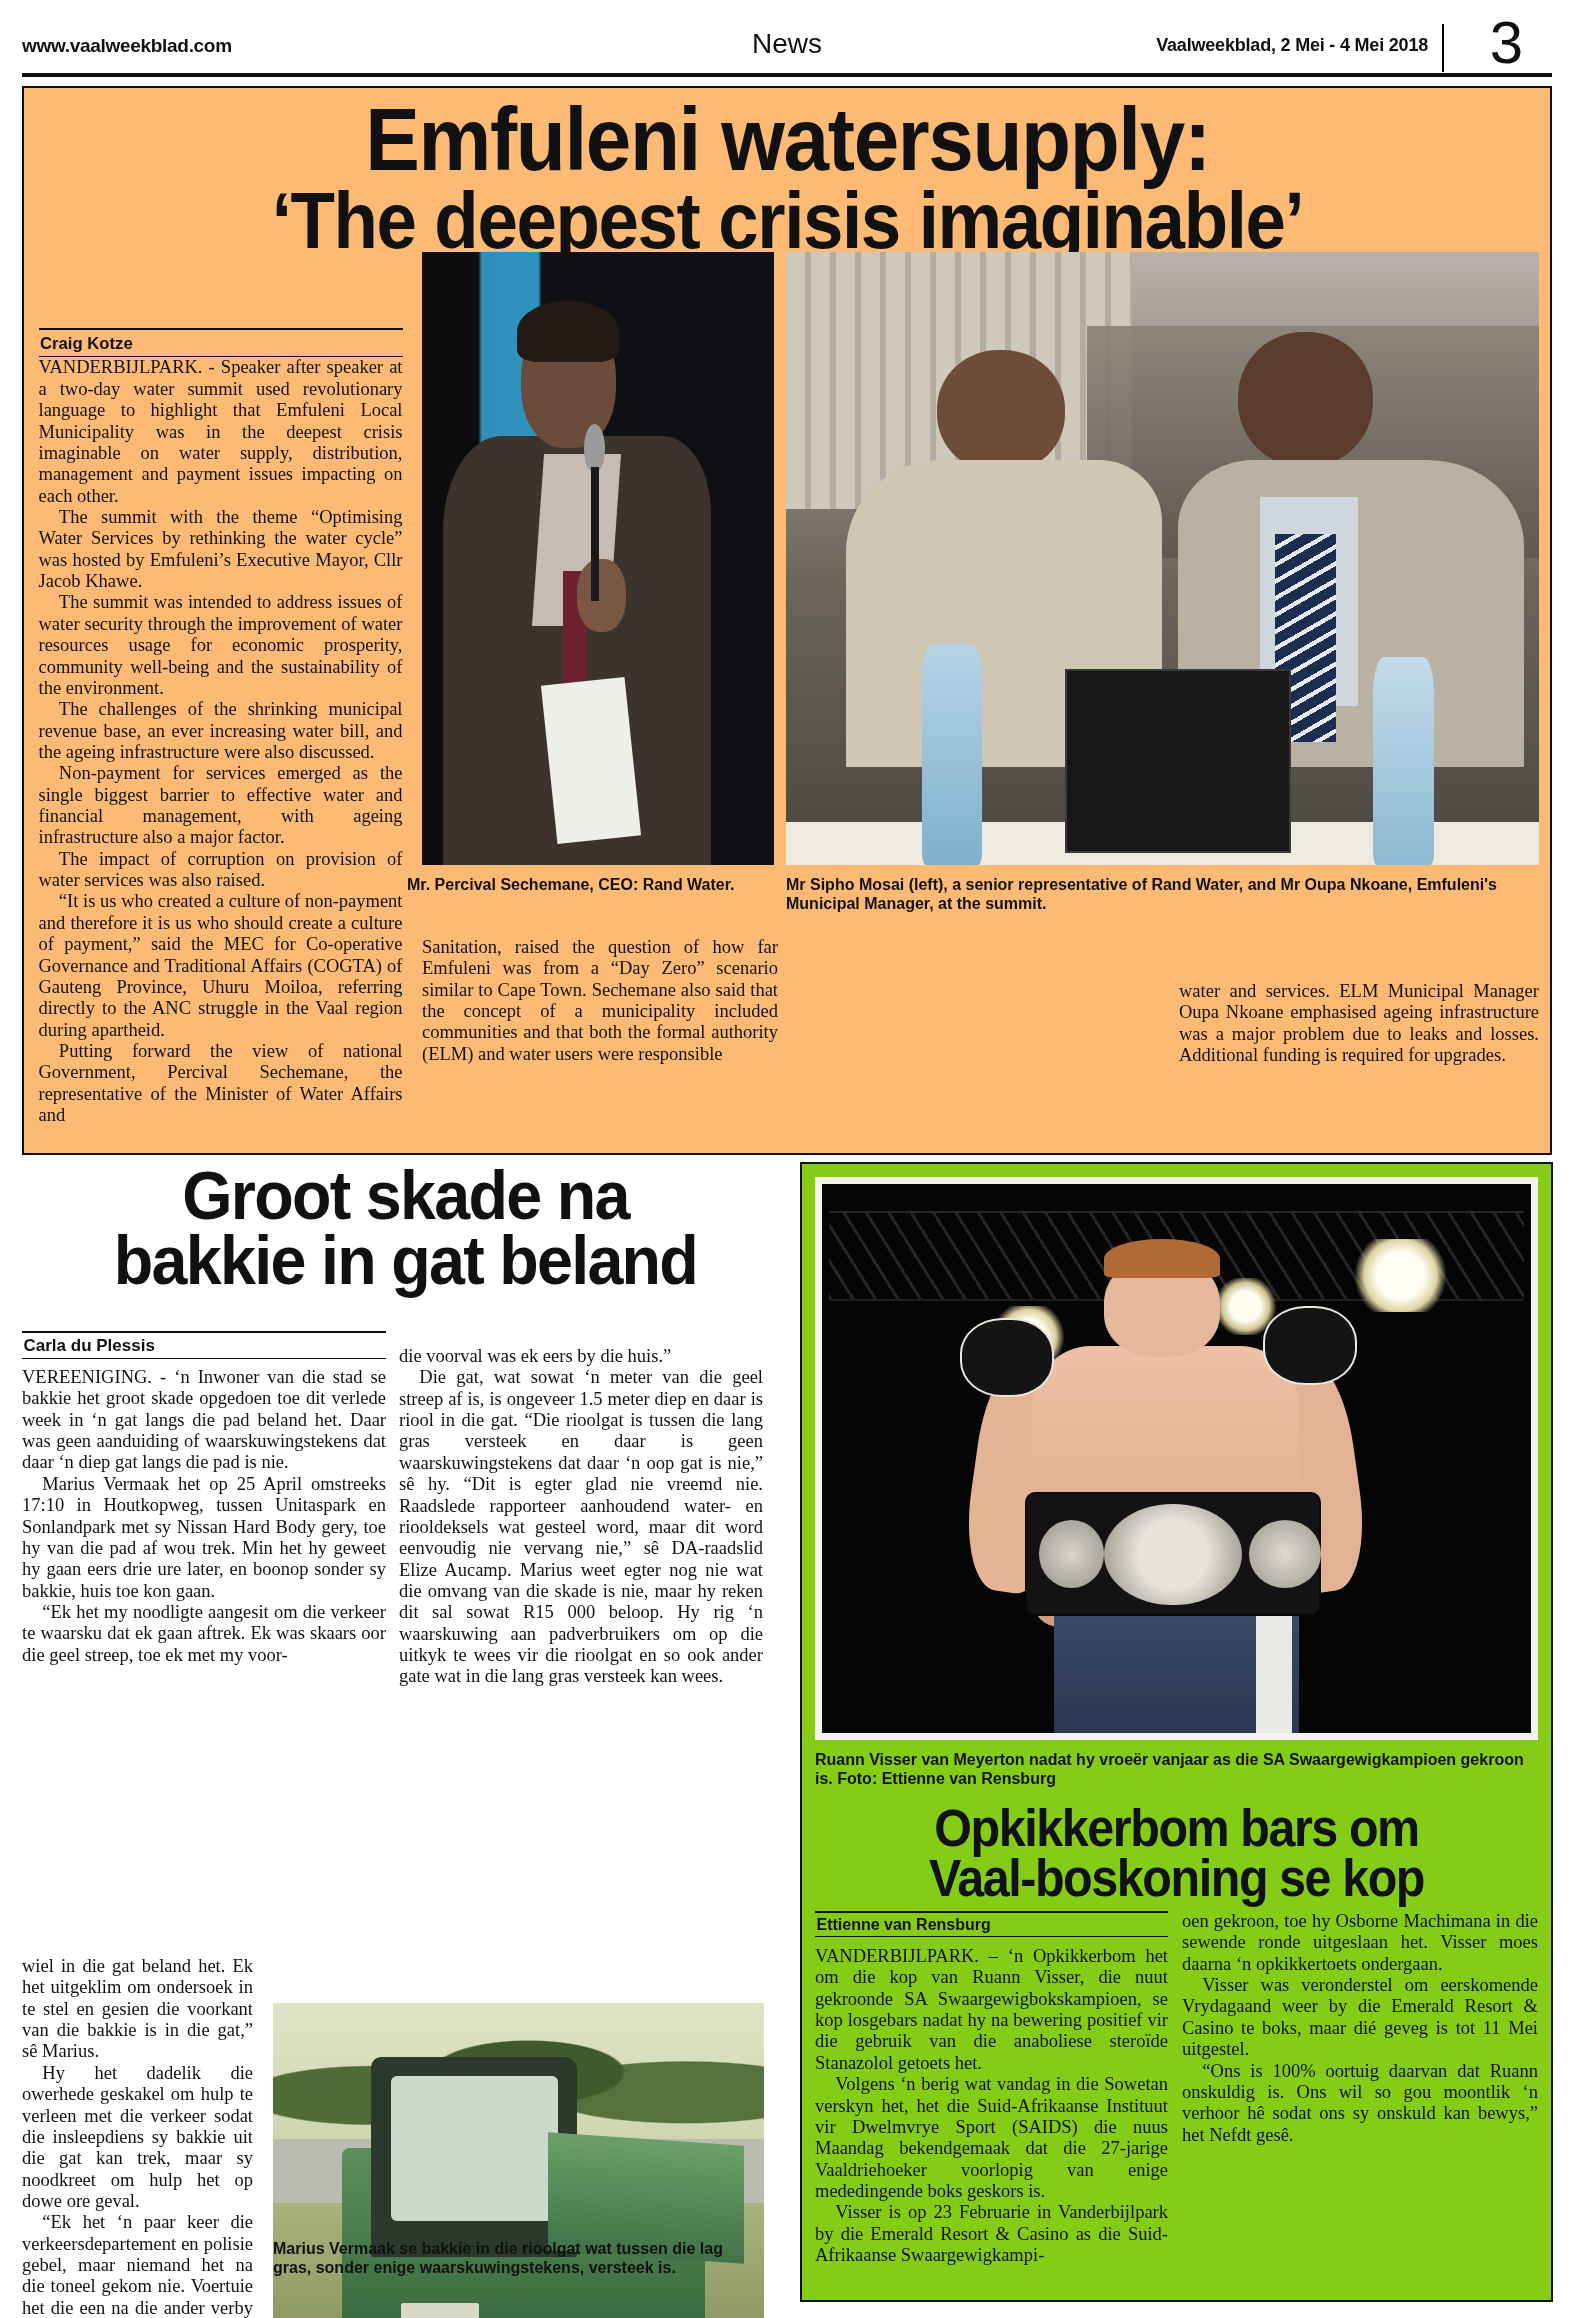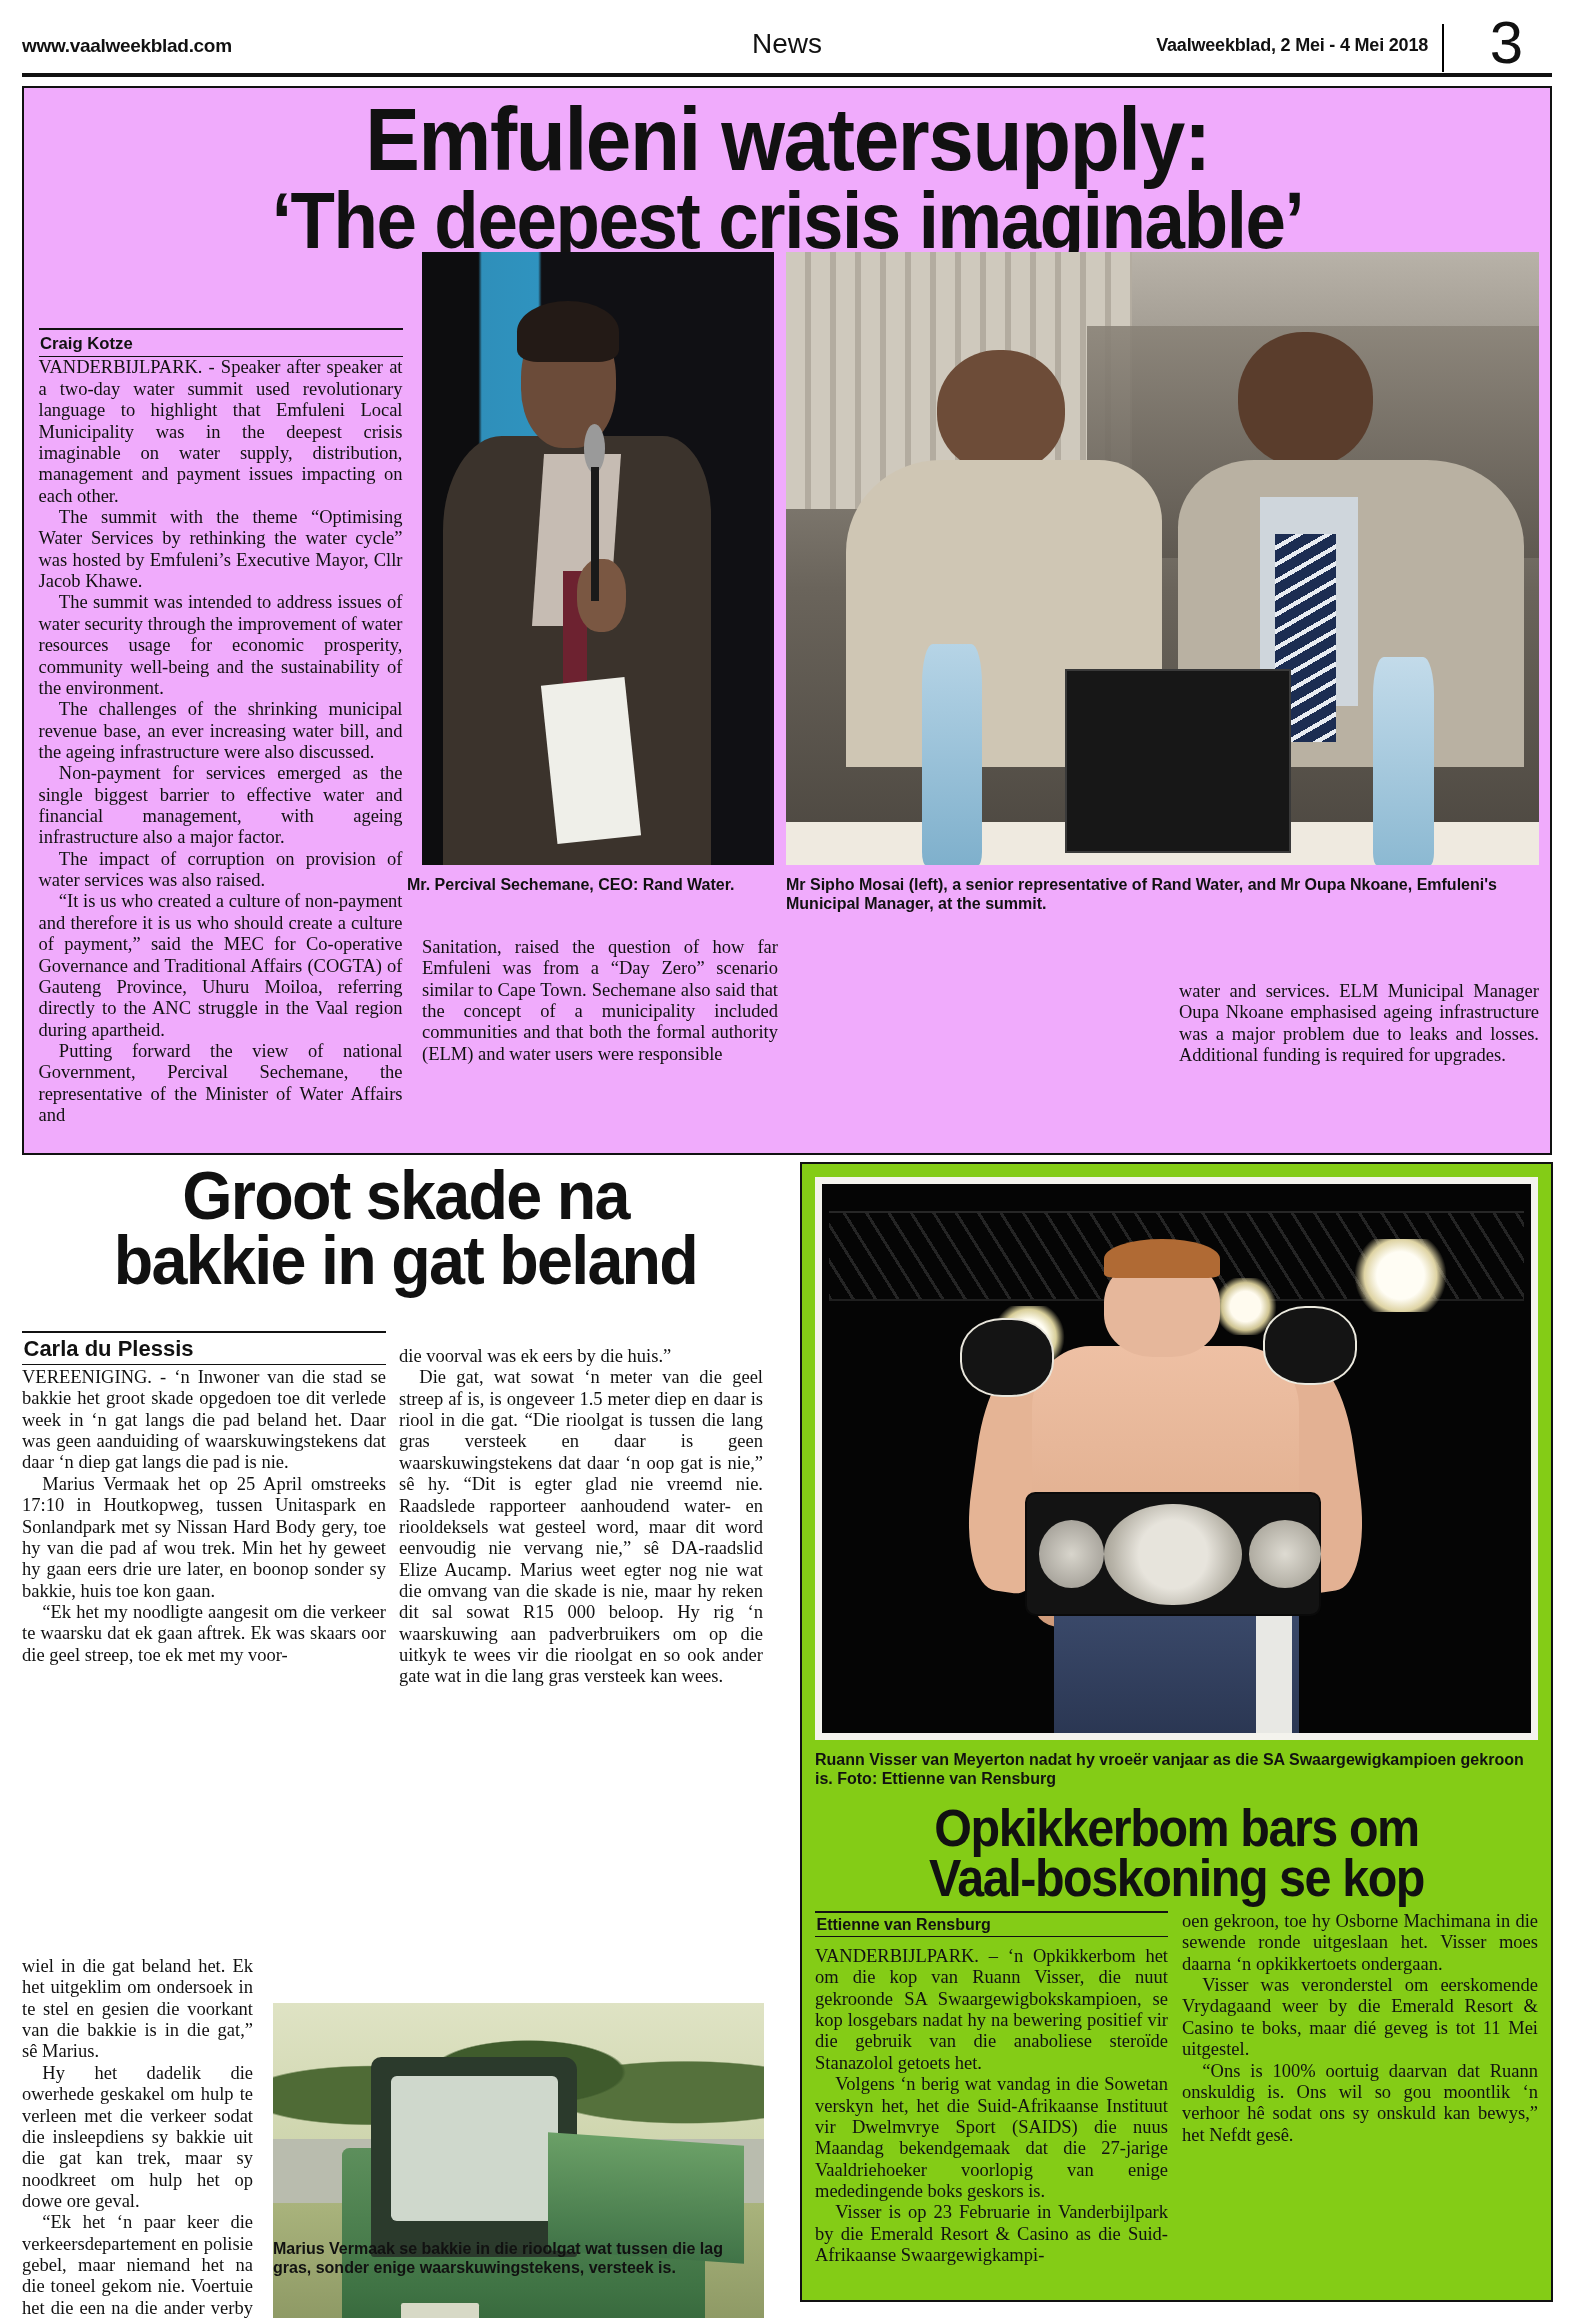--- a/index.html
+++ b/index.html
@@ -21,21 +21,21 @@
             font-family:"Liberation Sans",sans-serif; font-size:28px; font-weight:400; }
   .mh-date { position:absolute; right:124px; top:13px; font-family:"Liberation Sans",sans-serif;
             font-size:18px; font-weight:700; letter-spacing:-0.2px; }
   .mh-divider { position:absolute; right:108px; top:1.5px; width:2.2px; height:48px; background:#000; }
   .mh-pageno { position:absolute; right:29px; top:-8.7px; font-family:"Liberation Sans",sans-serif;
             font-size:60px; font-weight:400; line-height:1; }
   .mh-rule { position:absolute; left:0; right:0; top:51px; height:3.6px; background:#111; }
 
   
   .art1 { position:absolute; left:22px; top:86px; width:1530px; height:1069px;
-          border:2.2px solid #111; background:#f0abfc; padding:10.2px 14.5px 7.3px 14.5px; }
+          border:2.2px solid #111; background:#fdba74; padding:10.2px 14.5px 7.3px 14.5px; }
   .hl1 { text-align:center; font-family:"Liberation Sans",sans-serif; font-weight:700;
          line-height:0.93; letter-spacing:-1.5px; transform:scaleX(0.92); transform-origin:center top; }
   .hl1 .l1 { font-size:89px; display:block; }
   .hl1 .l2 { font-size:79px; display:block; margin-top:2.9px; }
 
   .byline-wrap { border-top:2.2px solid #111; border-bottom:1.5px solid #111; padding:3.6px 0 2.9px 1.5px;
         font-family:"Liberation Sans",sans-serif; font-weight:700; font-size:16.7px; }
 
   .col-serif { font-family:"Liberation Serif", serif; font-size:18.5px; line-height:1.155;
         text-align:justify; hyphens:auto; }
@@ -57,21 +57,21 @@
   .a1-cont-2 { position:absolute; left:777px; top:893px; width:360px; }
   .a1-cont-3 { position:absolute; left:1155px; top:893px; width:360px; }
 
   
   .art2 { position:absolute; left:22px; top:1163px; width:767px; height:1138px; }
   .hl2 { font-family:"Liberation Sans",sans-serif; font-weight:700; font-size:68px;
          line-height:0.95; letter-spacing:-1.8px; text-align:center; transform:scaleX(0.95);
          transform-origin:center top; }
   .a2-byline { position:absolute; left:0; top:168px; width:364px;
         border-top:2.2px solid #111; border-bottom:1.5px solid #111; padding:2.9px 0 2.2px 1.5px;
-        font-family:"Liberation Sans",sans-serif; font-weight:700; font-size:22px; }
+        font-family:"Liberation Sans",sans-serif; font-weight:700; font-size:17px; }
   .a2-c1 { position:absolute; left:0; top:204px; width:364px; }
   .a2-c1-narrow { position:absolute; left:0; top:793px; width:231px; }
   .a2-c2 { position:absolute; left:377px; top:183px; width:364px; }
   .a2-photo { position:absolute; left:251px; top:840px; width:491px; height:454px;
         background:#9fae7a; overflow:hidden; }
   .a2-cap { position:absolute; left:251px; top:1076px; width:491px; }
 
   
   .art3 { position:absolute; left:800px; top:1162px; width:753px; height:1140px;
         border:2.2px solid #111; background:#84cc16; }

